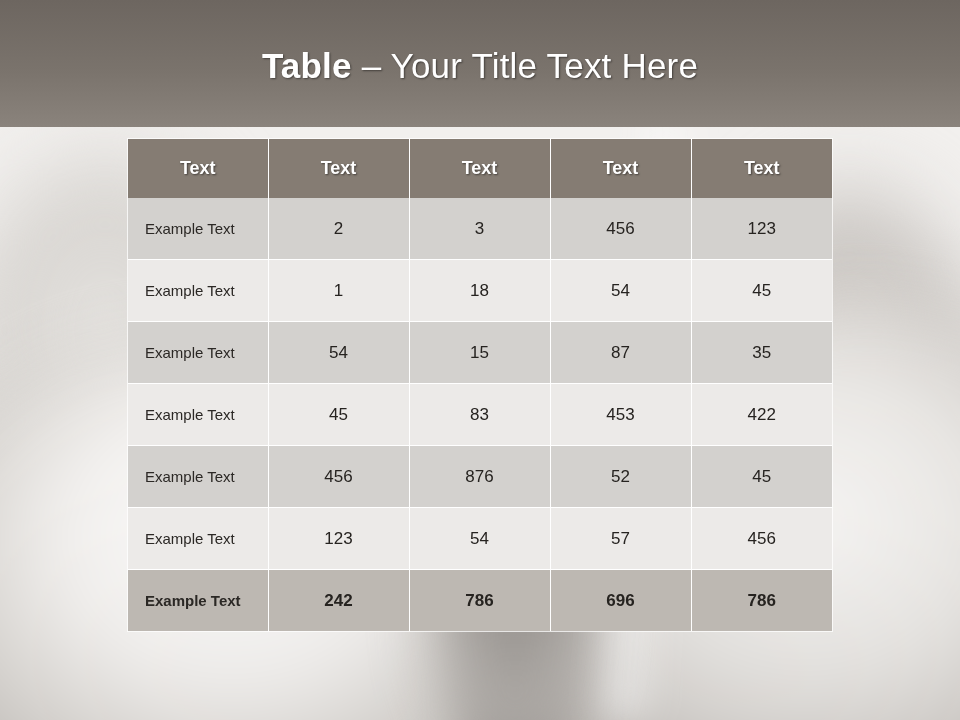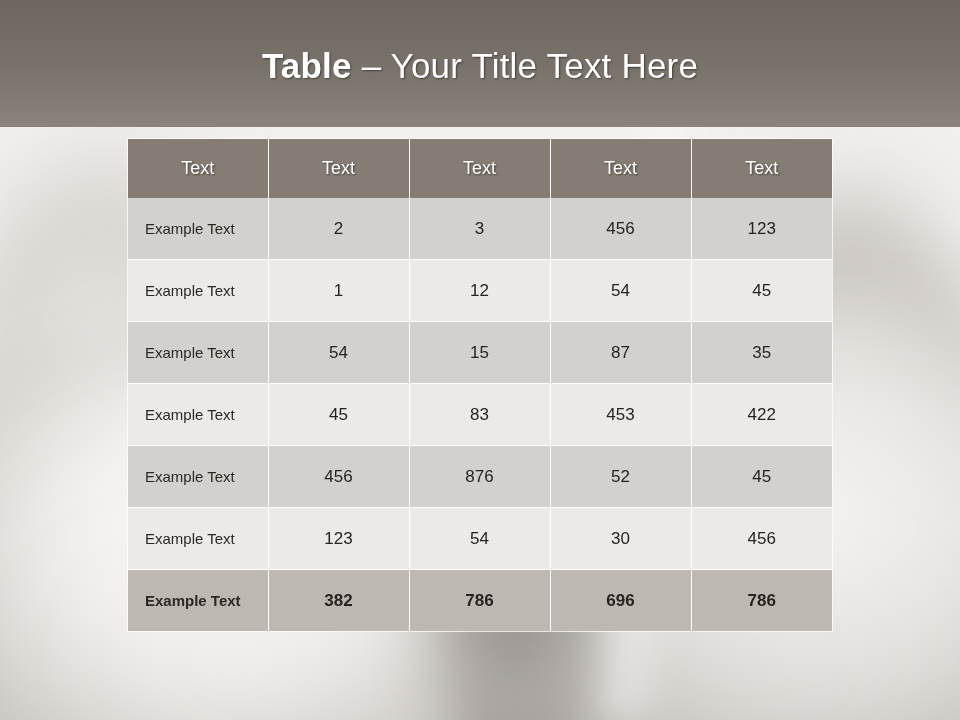--- a/index.html
+++ b/index.html
@@ -137,21 +137,21 @@
   table.data col.c1 { width: 141px; }
   table.data col.c2 { width: 141px; }
   table.data col.c3 { width: 141px; }
   table.data col.c4 { width: 141px; }
 
   table.data th {
     height: 57px;
     background: #857c73;
     color: #ffffff;
     font-size: 18px;
-    font-weight: normal;
+    font-weight: bold;
     text-align: center;
     border-right: 1px solid #ffffff;
     text-shadow: 1px 1px 2px rgba(0,0,0,.5);
   }
   table.data th:last-child { border-right: none; }
 
   table.data td {
     height: 59px;
     font-size: 17px;
     color: #262320;
@@ -216,21 +216,21 @@
         <tr class="band-dark">
           <td class="label">Example Text</td>
           <td>2</td>
           <td>3</td>
           <td>456</td>
           <td>123</td>
         </tr>
         <tr class="band-light">
           <td class="label">Example Text</td>
           <td>1</td>
-          <td>12</td>
+          <td>18</td>
           <td>54</td>
           <td>45</td>
         </tr>
         <tr class="band-dark">
           <td class="label">Example Text</td>
           <td>54</td>
           <td>15</td>
           <td>87</td>
           <td>35</td>
         </tr>
@@ -245,26 +245,26 @@
           <td class="label">Example Text</td>
           <td>456</td>
           <td>876</td>
           <td>52</td>
           <td>45</td>
         </tr>
         <tr class="band-light">
           <td class="label">Example Text</td>
           <td>123</td>
           <td>54</td>
-          <td>30</td>
+          <td>57</td>
           <td>456</td>
         </tr>
         <tr class="total">
           <td class="label">Example Text</td>
-          <td>382</td>
+          <td>242</td>
           <td>786</td>
           <td>696</td>
           <td>786</td>
         </tr>
       </tbody>
     </table>
   </div>
 
 </div>
 

